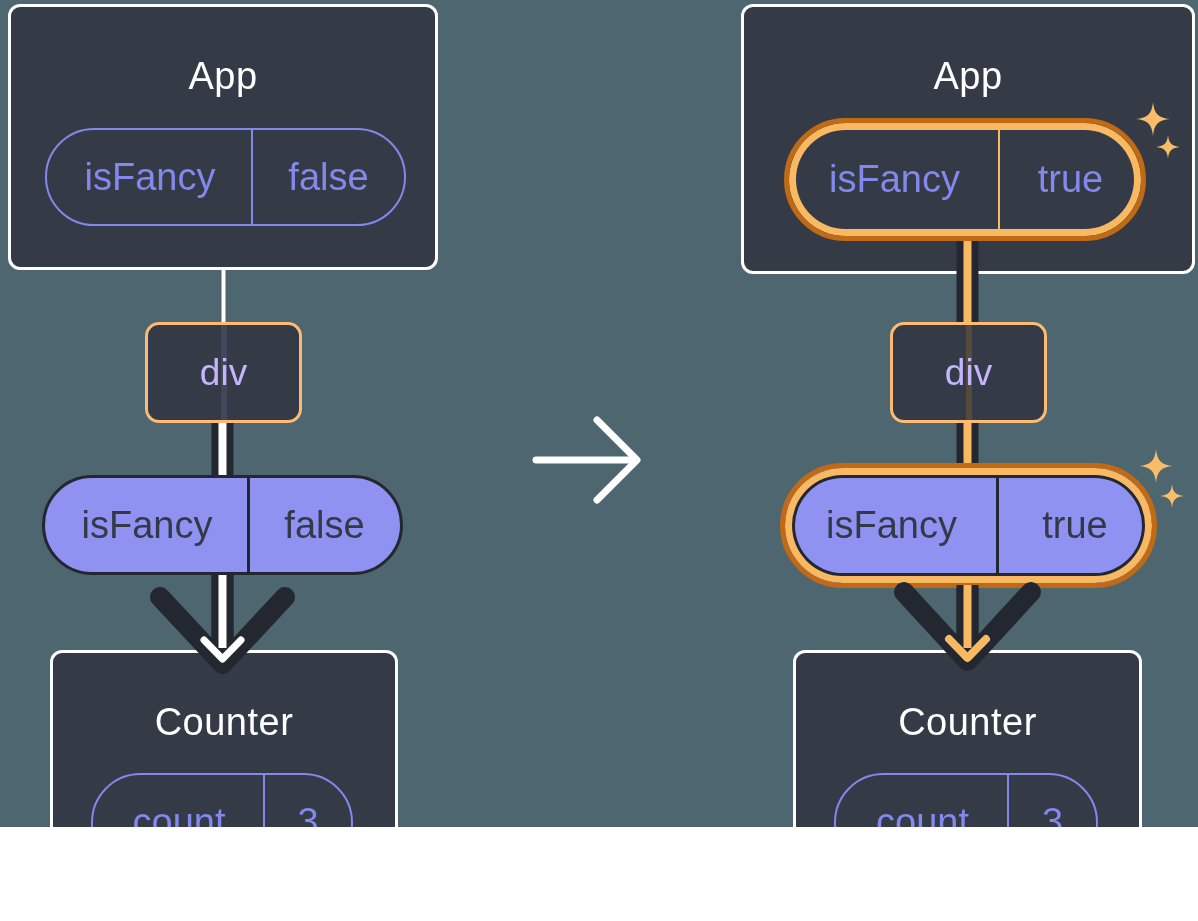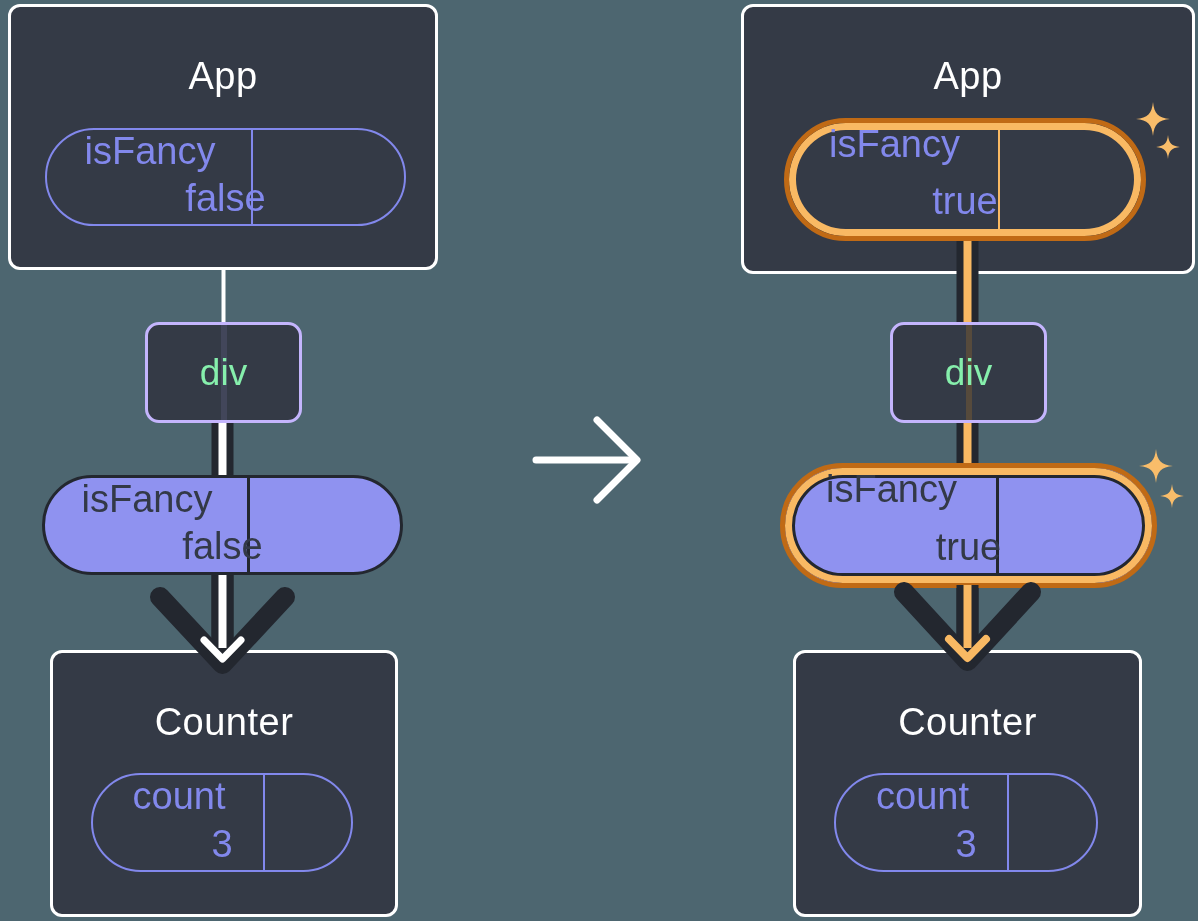--- a/index.html
+++ b/index.html
@@ -1,18 +1,18 @@
 <!DOCTYPE html>
 <html style="--background: #4d6670; --card: #343a46; --dark: #23272f; --dark-text: #333947; --purple-fill: #8f92f0; --purple-stroke: #8288ec; --highlight-outer: #c06a15; --highlight-inner: #f9b963; --sparkle: #f9bd6a; --white: #ffffff;"><head>
 <meta charset="utf-8">
 <style>
   html,body { margin:0; padding:0; }
   .canvas {
     position:relative;
-    width:1198px; height:921px;
+    width:1198px; height:827px;
     background: var(--background, #4d6670);
     font-family: "Liberation Sans", "DejaVu Sans", sans-serif;
     overflow:hidden;
   }
   .layer { position:absolute; left:0; top:0; width:1198px; height:921px; pointer-events:none; }
   .lines-layer  { z-index:1; }
   .arrows-layer { z-index:4; }
 
   
   .card {
@@ -32,21 +32,20 @@
     text-align:center; color:#fff; font-size:38px; font-weight:400;
     letter-spacing:0.5px;
   }
 
   
   .pill {
     position:absolute; z-index:2;
     border-radius:999px; box-sizing:border-box;
     display:flex; align-items:stretch;
     font-size:38px;
-    flex-direction:column;
   }
   .pill .cell {
     display:flex; align-items:center; justify-content:center;
     position:relative;
   }
   .pill .divider { position:absolute; z-index:1; }
 
   
   .pill.outline { border:2px solid var(--purple-stroke,#8288ec); color:var(--purple-stroke,#8288ec); }
   .pill.outline .divider { top:0; bottom:0; width:2px; background:var(--purple-stroke,#8288ec); }
@@ -88,23 +87,23 @@
   .p-count-before .cell.name { width:172px; } .p-count-before .divider { left:170px; }
   .p-count-after  { left:38px;  top:120px; width:264px; height:99px;  }
   .p-count-after  .cell.name { width:173px; } .p-count-after .divider { left:171px; }
   .pill .cell.value { flex:1; }
 
   
   .div-node {
     position:absolute; z-index:3;
     width:157px; height:101px; box-sizing:border-box;
     background:var(--card,#343a46);
-    border:3px solid #c4b5fd; border-radius:14px;
+    border:3px solid #fdba74; border-radius:14px;
     display:flex; align-items:center; justify-content:center;
-    color:#86efac; font-size:37px;
+    color:#c4b5fd; font-size:37px;
     overflow:hidden;
   }
   .div-node .stripe { position:absolute; top:0; bottom:0; left:50%; margin-left:-3px; width:6px; }
   .div-before { left:145px; top:322px; }
   .div-before .stripe { background:#42465a; }
   .div-after  { left:890px; top:322px; }
   .div-after  .stripe { background:#564a3c; }
   .div-node .lbl { position:relative; z-index:2; }
 
   

